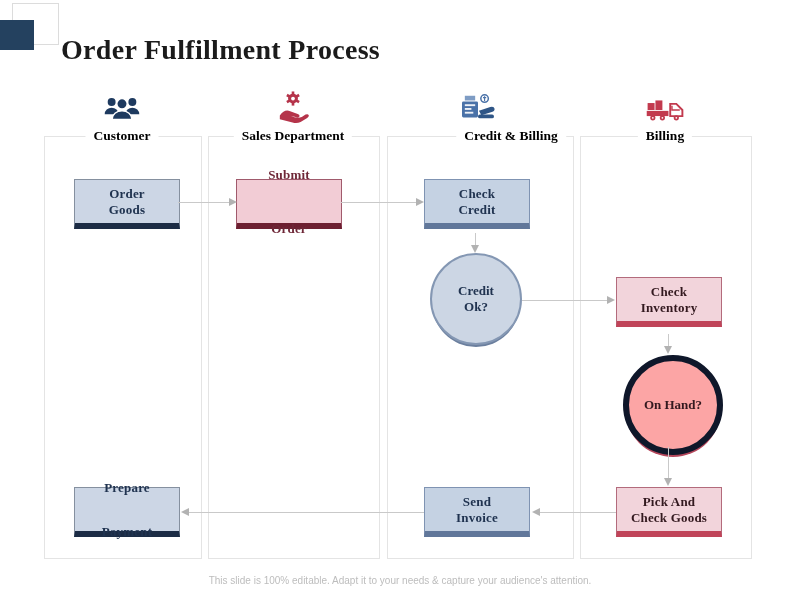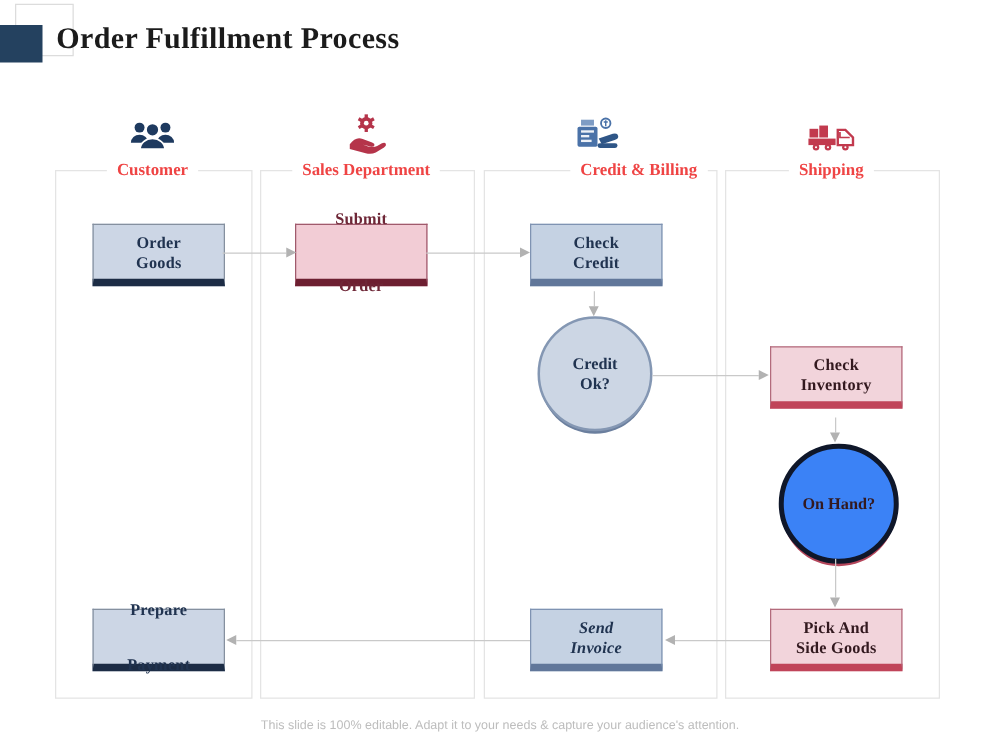--- a/index.html
+++ b/index.html
@@ -2,50 +2,50 @@
 <html><head>
 <meta charset="utf-8">
 <style>
   html,body{margin:0;padding:0;background:#ffffff;}
   .slide{position:relative;width:800px;height:599px;background:#ffffff;overflow:hidden;
          font-family:"Liberation Serif","DejaVu Serif",serif;}
 
   
   .deco-outline{position:absolute;left:12px;top:3px;width:45px;height:40px;border:1px solid #dcdcdc;}
   .deco-navy{position:absolute;left:0;top:20px;width:34px;height:30px;background:#24415f;}
-  .title{position:absolute;left:45px;top:18px;margin:0;font-size:24px;font-weight:bold;
+  .title{position:absolute;left:45px;top:18px;margin:16px;font-size:28px;font-weight:bold;
          color:#1b1b1b;letter-spacing:0.3px;}
 
   
   .lane{position:absolute;top:136px;height:421px;border:1px solid #e4e4e4;background:#ffffff;}
   .lane-1{left:44px;width:156px;}
   .lane-2{left:208px;width:170px;}
   .lane-3{left:387px;width:185px;}
   .lane-4{left:580px;width:170px;}
   .lane-icon{position:absolute;top:86px;width:44px;height:38px;display:flex;align-items:flex-end;
              justify-content:center;transform:translateX(-50%);}
   .lane-label{position:absolute;top:128px;transform:translateX(-50%);background:#ffffff;
-              padding:0 8px;font-size:13.5px;font-weight:bold;color:#ef4444;white-space:nowrap;
+              padding:0 8px;font-size:13.5px;font-weight:bold;color:#000000;white-space:nowrap;
               line-height:16px;}
 
   
   .box{position:absolute;width:104px;height:43px;display:flex;flex-direction:column;
        align-items:center;justify-content:center;font-size:13px;
        font-weight:bold;line-height:16px;letter-spacing:0.2px;}
   .box-navy{background:#ccd6e5;border:1px solid #85909f;border-bottom:6px solid #1c2c45;color:#203350;}
   .box-blue{background:#c5d2e3;border:1px solid #7f93b2;border-bottom:6px solid #61779a;color:#203350;}
   .box-maroon{background:#f2ccd5;border:1px solid #a05a6c;border-bottom:6px solid #6d1f31;color:#6e2737;}
   .box-pink{background:#f2d4db;border:1px solid #b36b7c;border-bottom:6px solid #c04459;color:#33191f;}
 
   
   .circle{position:absolute;width:88px;height:88px;border-radius:50%;display:flex;flex-direction:column;
           align-items:center;justify-content:center;text-align:center;font-size:13px;font-weight:bold;
           line-height:16px;}
   .circle-blue{background:#ccd6e4;border:2px solid #8497b3;box-shadow:0 4px 0 -2px #6b7f9e;color:#203350;}
-  .circle-pink{background:#3b82f6;border:4px solid #0f172a;box-shadow:0 4px 0 -2px #b4465b;color:#33191f;text-align:center;}
+  .circle-pink{background:#fca5a5;border:6px solid #0f172a;box-shadow:0 4px 0 -2px #b4465b;color:#33191f;text-align:center;}
 
   
   .hline{position:absolute;height:1px;background:#c9c9c9;}
   .vline{position:absolute;width:1px;background:#c9c9c9;}
   .head-right{position:absolute;width:0;height:0;border-top:4px solid transparent;
               border-bottom:4px solid transparent;border-left:8px solid #b2b2b2;}
   .head-left{position:absolute;width:0;height:0;border-top:4px solid transparent;
              border-bottom:4px solid transparent;border-right:8px solid #b2b2b2;}
   .head-down{position:absolute;width:0;height:0;border-left:4px solid transparent;
              border-right:4px solid transparent;border-top:8px solid #b2b2b2;}
@@ -114,21 +114,21 @@
       <circle cx="20" cy="24" r="3" fill="#c23a4e"></circle>
         <circle cx="20" cy="24" r="1" fill="#fff"></circle>
       <circle cx="36" cy="24" r="3" fill="#c23a4e"></circle>
         <circle cx="36" cy="24" r="1" fill="#fff"></circle>
     </svg>
   </div>
 
   <span class="lane-label" style="left:122px;">Customer</span>
   <span class="lane-label" style="left:293px;text-align:center;">Sales Department</span>
   <span class="lane-label" style="left:479px;margin-left:32px;">Credit &amp; Billing</span>
-  <span class="lane-label" style="left:665px;">Shipping</span>
+  <span class="lane-label" style="left:665px;">Billing</span>
 
   <div class="box box-navy" style="left:74px;top:179px;">
     <span>Order</span>
     <span>Goods</span>
   </div>
   <div class="box box-maroon" style="left:236px;top:179px;gap:38px;">
     <span>Submit</span>
     <span>Order</span>
   </div>
   <div class="box box-blue" style="left:424px;top:179px;">
@@ -141,23 +141,23 @@
   </div>
   <div class="box box-pink" style="left:616px;top:277px;">
     <span>Check</span>
     <span>Inventory</span>
   </div>
   <div class="circle circle-pink" style="left:623px;top:355px;">
     <span>On Hand?</span>
   </div>
   <div class="box box-pink" style="left:616px;top:487px;">
     <span>Pick And</span>
-    <span>Side Goods</span>
+    <span>Check Goods</span>
   </div>
-  <div class="box box-blue" style="left:424px;top:487px;font-style:italic;">
+  <div class="box box-blue" style="left:424px;top:487px;">
     <span>Send</span>
     <span>Invoice</span>
   </div>
   <div class="box box-navy" style="left:74px;top:487px;gap:28px;">
     <span>Prepare</span>
     <span>Payment</span>
   </div>
 
   <div class="hline" style="left:178px;top:202px;width:51px;"></div>
   <div class="head-right" style="left:229px;top:198px;"></div>

